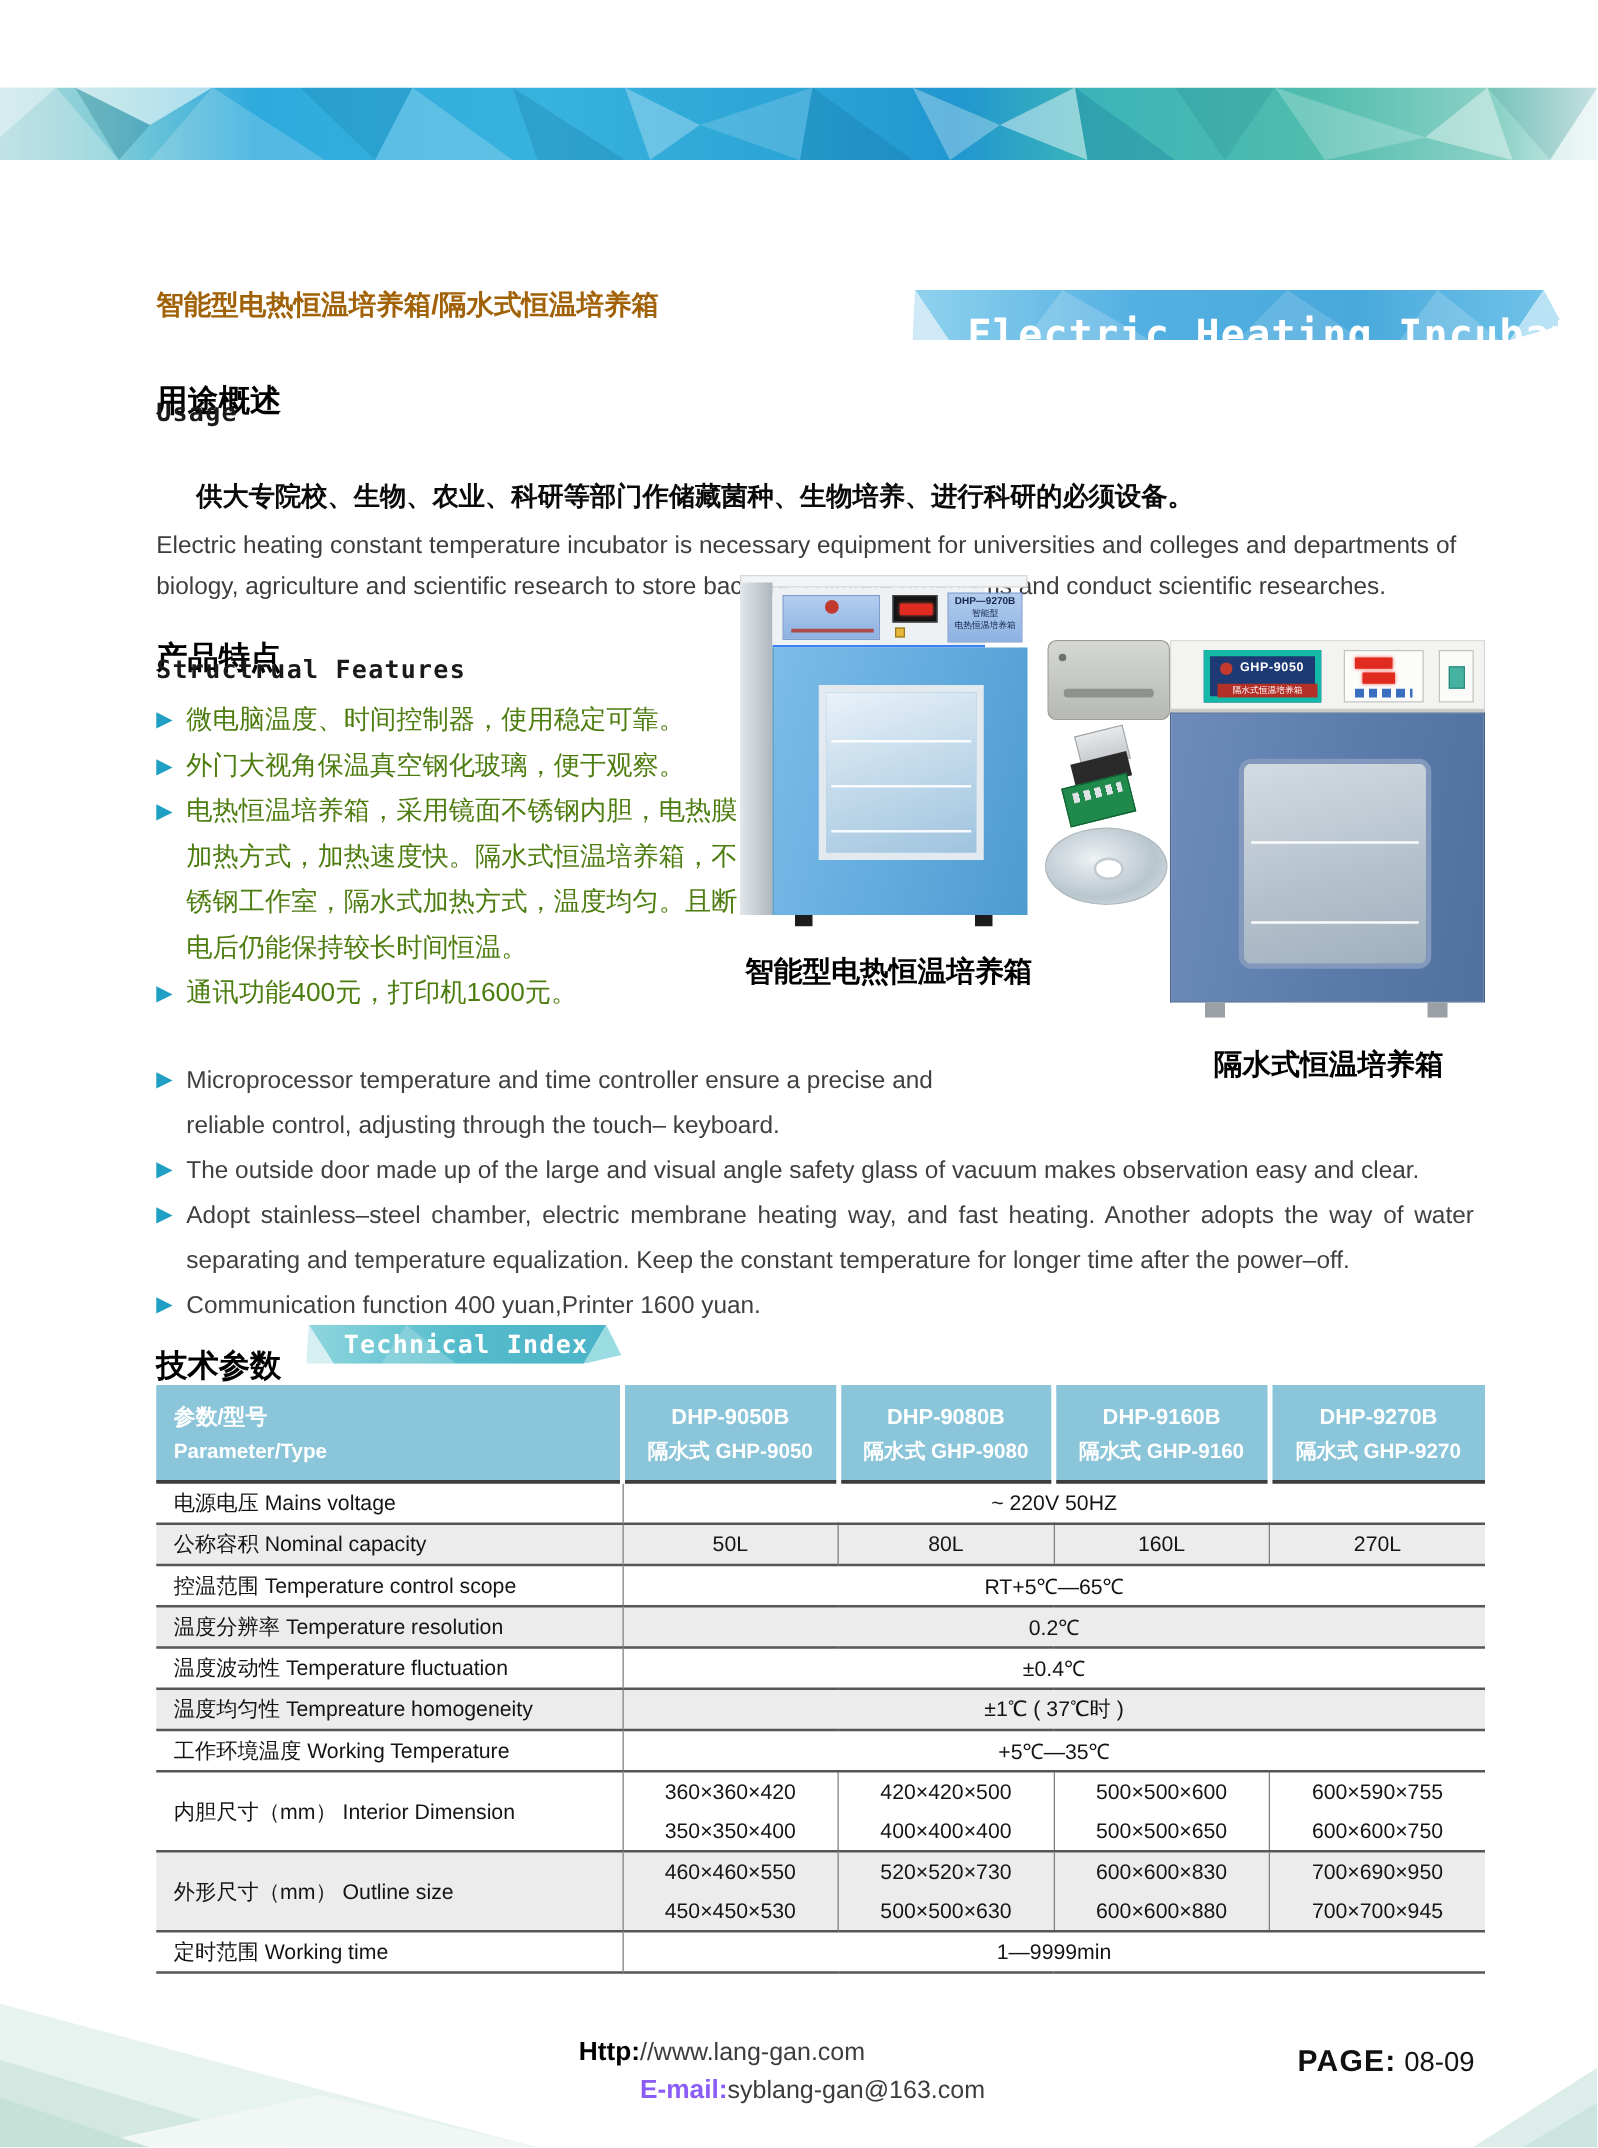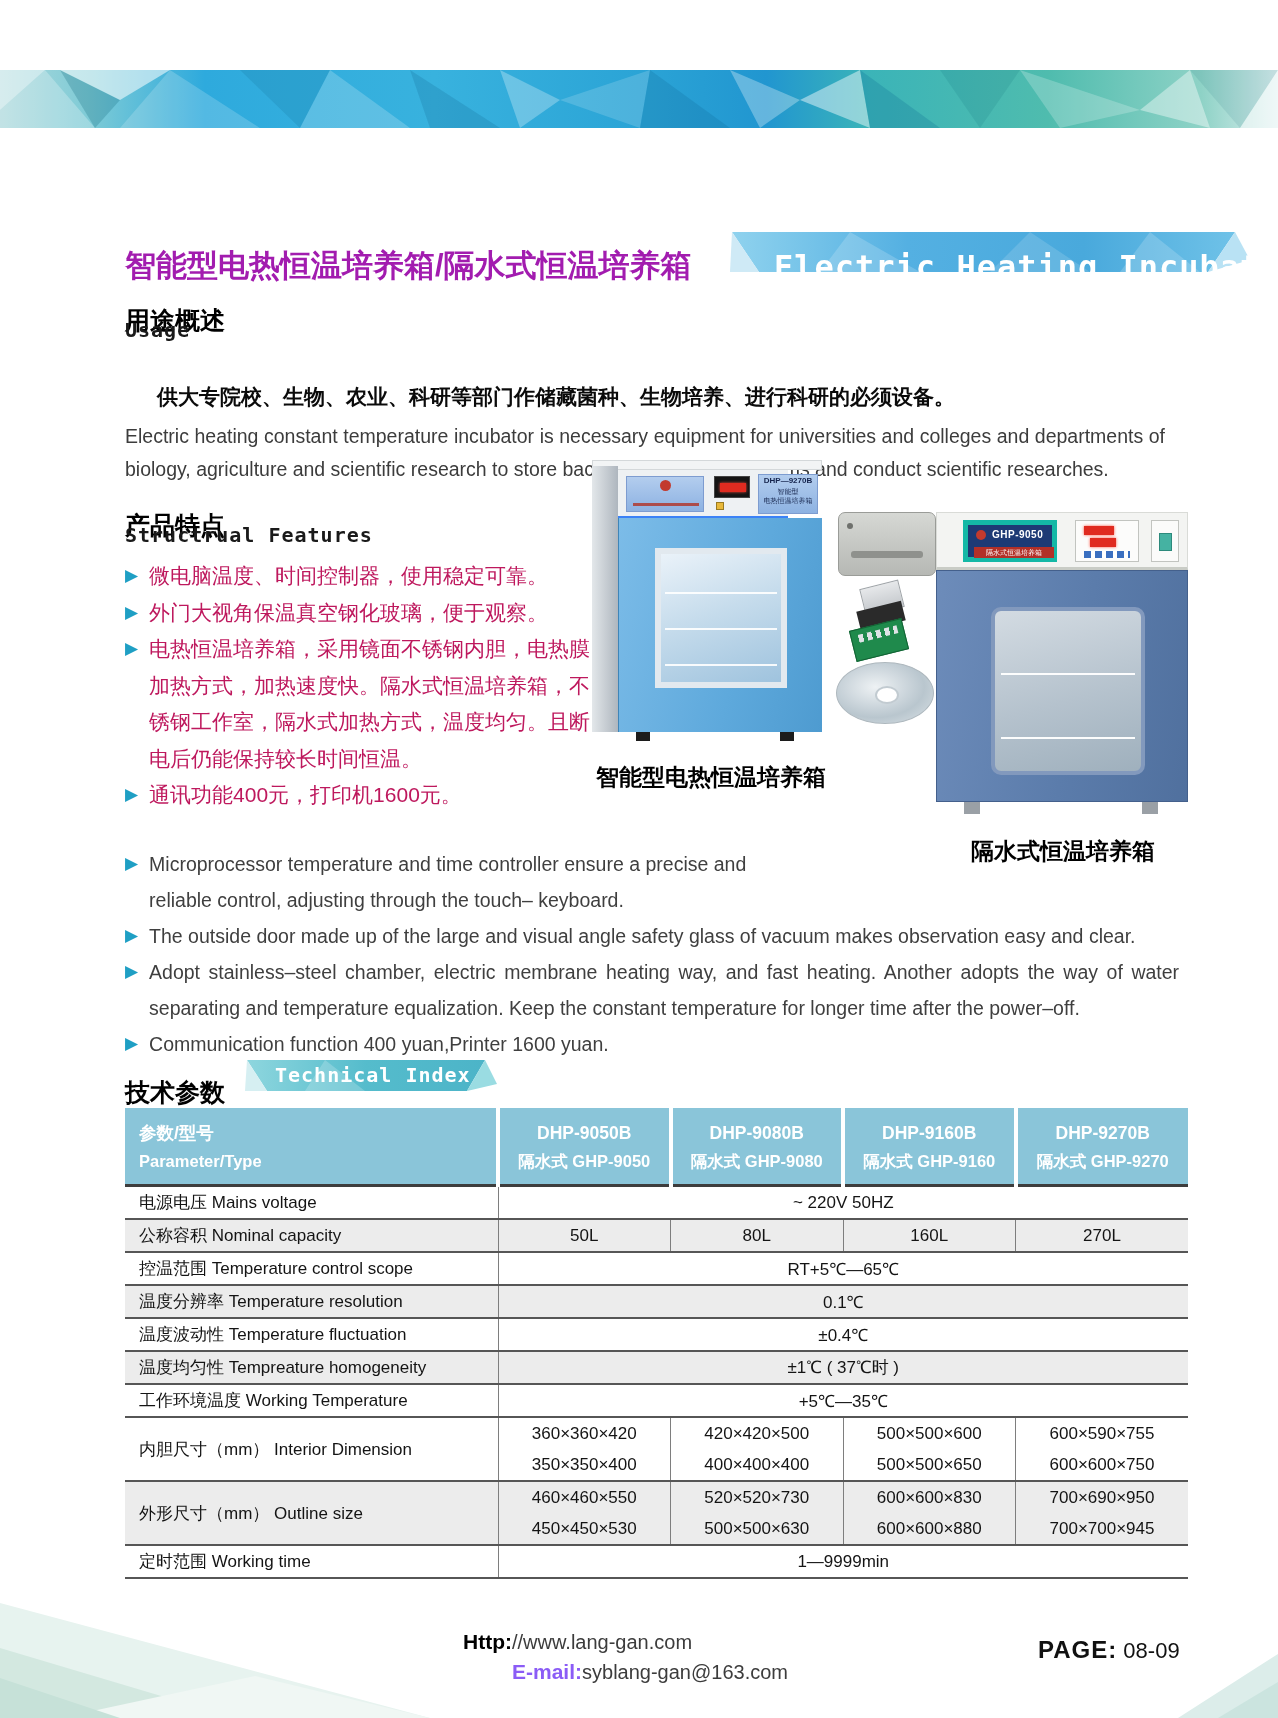--- a/index.html
+++ b/index.html
@@ -6,21 +6,21 @@
   body{
     width:1278px;height:1718px;position:relative;background:#ffffff;
     font-family:"Liberation Sans", sans-serif;overflow:hidden;
   }
   .abs{position:absolute;}
 
   
   .top-band{top:70px;left:0;width:1278px;height:58px;}
 
   
-  .title-zh{left:125px;top:224px;font-size:31px;font-weight:bold;color:#a21caf;white-space:nowrap;}
+  .title-zh{left:125px;top:214px;font-size:22px;font-weight:bold;color:#a16207;white-space:nowrap;}
   .title-banner{left:730px;top:232px;width:524px;height:40px;}
   .title-banner .txt{
     position:absolute;left:44px;top:16px;color:#fff;
     font-family:"DejaVu Sans Mono", monospace;font-weight:bold;font-size:32px;letter-spacing:1px;white-space:nowrap;
   }
 
   
   .sec-zh{font-size:25px;font-weight:bold;color:#000;}
   .sec-en{font-family:"DejaVu Sans Mono", monospace;font-size:20px;font-weight:bold;color:#1a1a1a;letter-spacing:1px;}
 
@@ -31,21 +31,21 @@
 
   .feat-zh{left:125px;top:488px;}
   .feat-en{left:125px;top:523px;}
 
   
   .blist{list-style:none;margin:0;padding:0;}
   .blist li{display:flex;align-items:flex-start;}
   .bmark{color:#1f9fc4;font-size:17px;line-height:inherit;margin-right:11px;flex:0 0 auto;}
   .zh-bullets{left:125px;top:558px;width:492px;}
   .zh-bullets li{line-height:36.5px;}
-  .zh-bullets .btxt{font-size:21px;color:#be185d;font-weight:500;width:447px;}
+  .zh-bullets .btxt{font-size:21px;color:#4d7c0f;font-weight:500;width:447px;}
   .en-bullets{left:125px;top:846px;width:1066px;}
   .en-bullets li{line-height:36px;}
   .en-bullets .btxt{font-size:19.5px;color:#3f3f3f;white-space:pre-line;text-align:justify;width:1030px;}
 
   
   .photo{box-sizing:border-box;}
   .cab{position:absolute;}
   .cab *{box-sizing:border-box;position:absolute;}
 
   
@@ -380,21 +380,21 @@
       <td class="val">80L</td>
       <td class="val">160L</td>
       <td class="val">270L</td>
     </tr>
     <tr>
       <td class="lab">控温范围 Temperature control scope</td>
       <td class="spn" colspan="4">RT+5℃—65℃</td>
     </tr>
     <tr class="g">
       <td class="lab">温度分辨率 Temperature resolution</td>
-      <td class="spn" colspan="4">0.1℃</td>
+      <td class="spn" colspan="4">0.2℃</td>
     </tr>
     <tr>
       <td class="lab">温度波动性 Temperature fluctuation</td>
       <td class="spn" colspan="4">±0.4℃</td>
     </tr>
     <tr class="g">
       <td class="lab">温度均匀性 Tempreature homogeneity</td>
       <td class="spn" colspan="4">±1℃ ( 37℃时 )</td>
     </tr>
     <tr>

